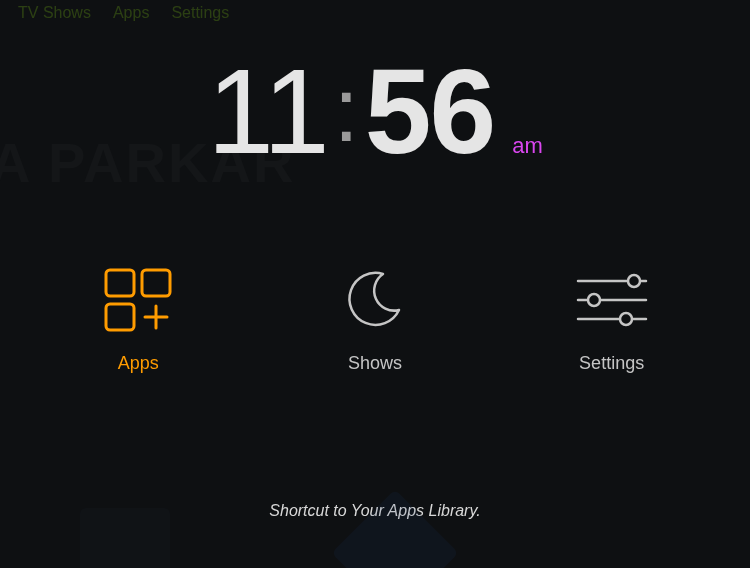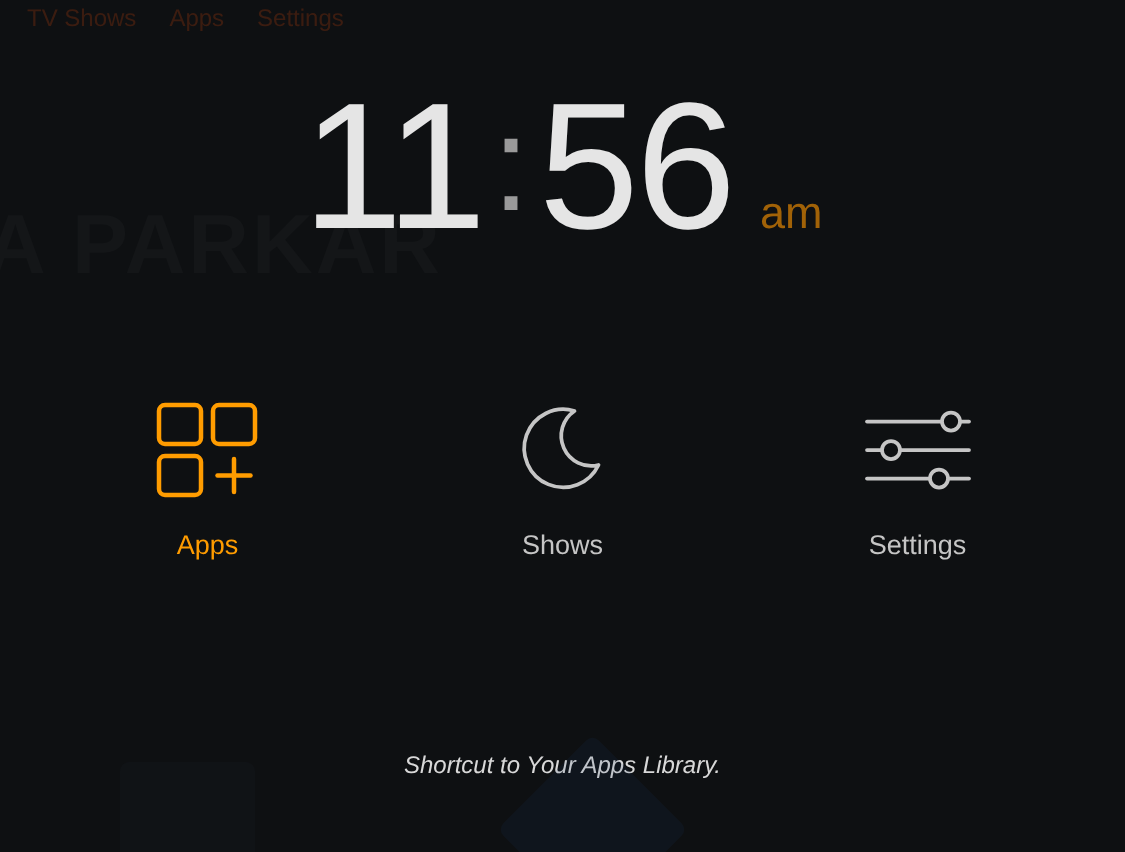--- a/index.html
+++ b/index.html
@@ -20,21 +20,21 @@
       position: absolute;
       top: 0;
       left: 0;
       display: flex;
       gap: 22px;
       padding: 4px 18px;
       opacity: 0.25;
     }
     .top-nav span {
       font-size: 16px;
-      color: #c2410c;
+      color: #84cc16;
     }
     .bg-text {
       position: absolute;
       top: 130px;
       left: -10px;
       font-size: 56px;
       font-weight: 800;
       color: #1a1c1e;
       letter-spacing: 2px;
       opacity: 0.5;
@@ -59,27 +59,27 @@
     .clock-colon {
       font-size: 90px;
       font-weight: 100;
       color: #9a9a9a;
       margin: 0 6px;
       position: relative;
       top: -12px;
     }
     .clock-mm {
       font-size: 120px;
-      font-weight: 400;
+      font-weight: 700;
       letter-spacing: -2px;
     }
     .clock-ampm {
-      font-size: 30px;
+      font-size: 22px;
       font-weight: 300;
-      color: #a16207;
+      color: #d946ef;
       margin-left: 18px;
     }
     .tiles {
       position: absolute;
       top: 265px;
       left: 0;
       right: 0;
       display: flex;
       justify-content: space-around;
       padding: 0 20px;

